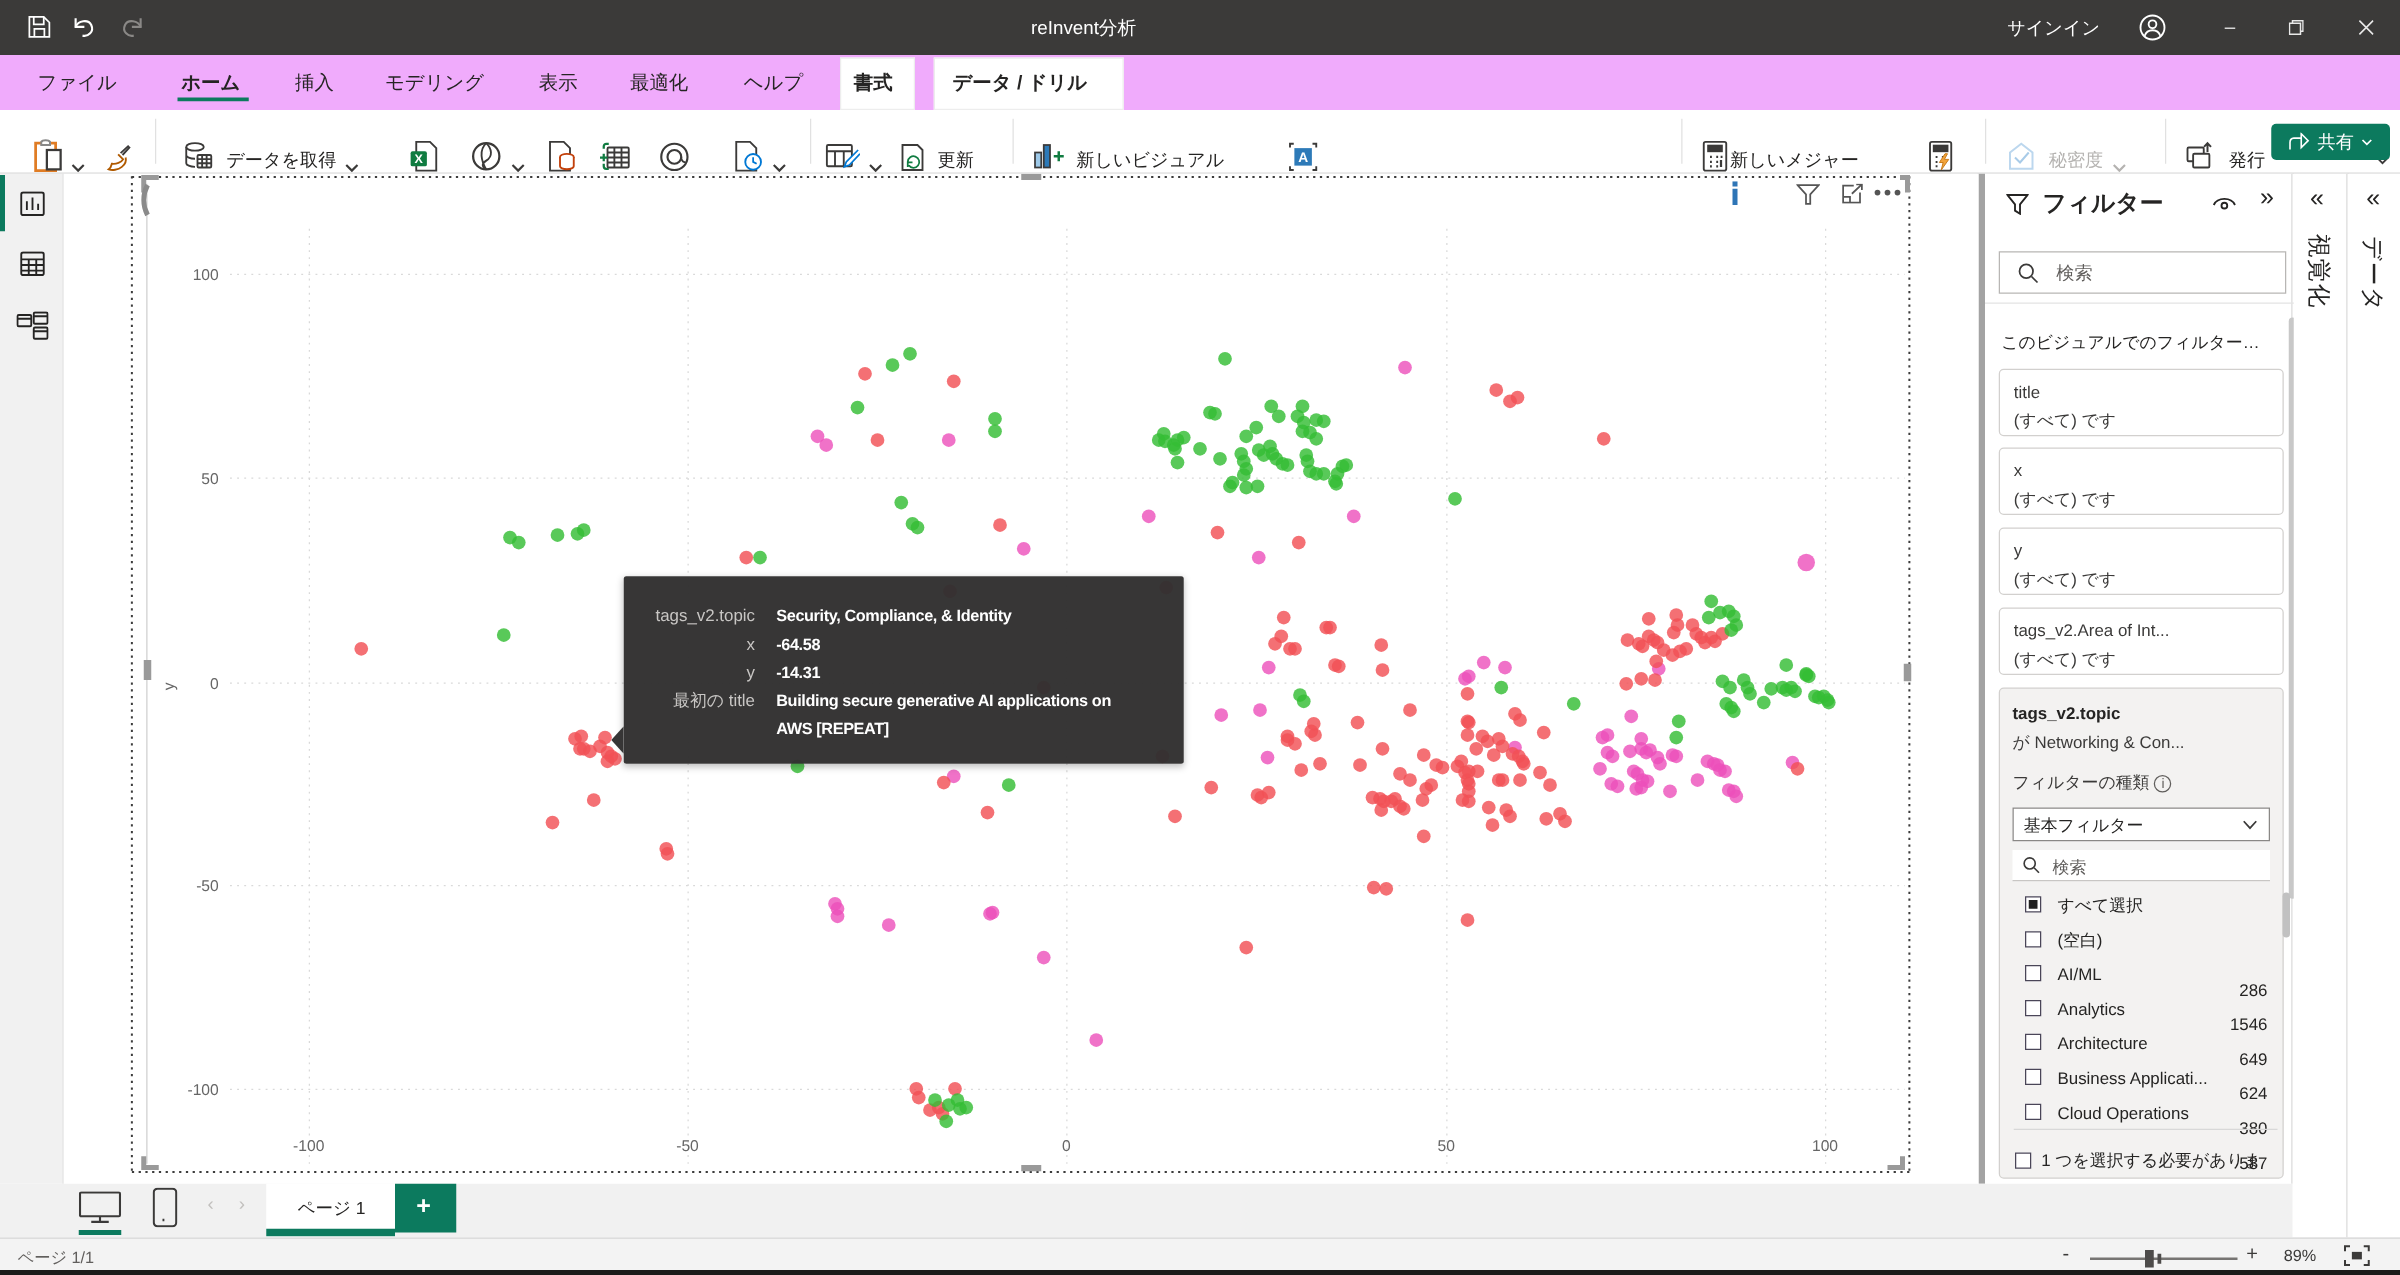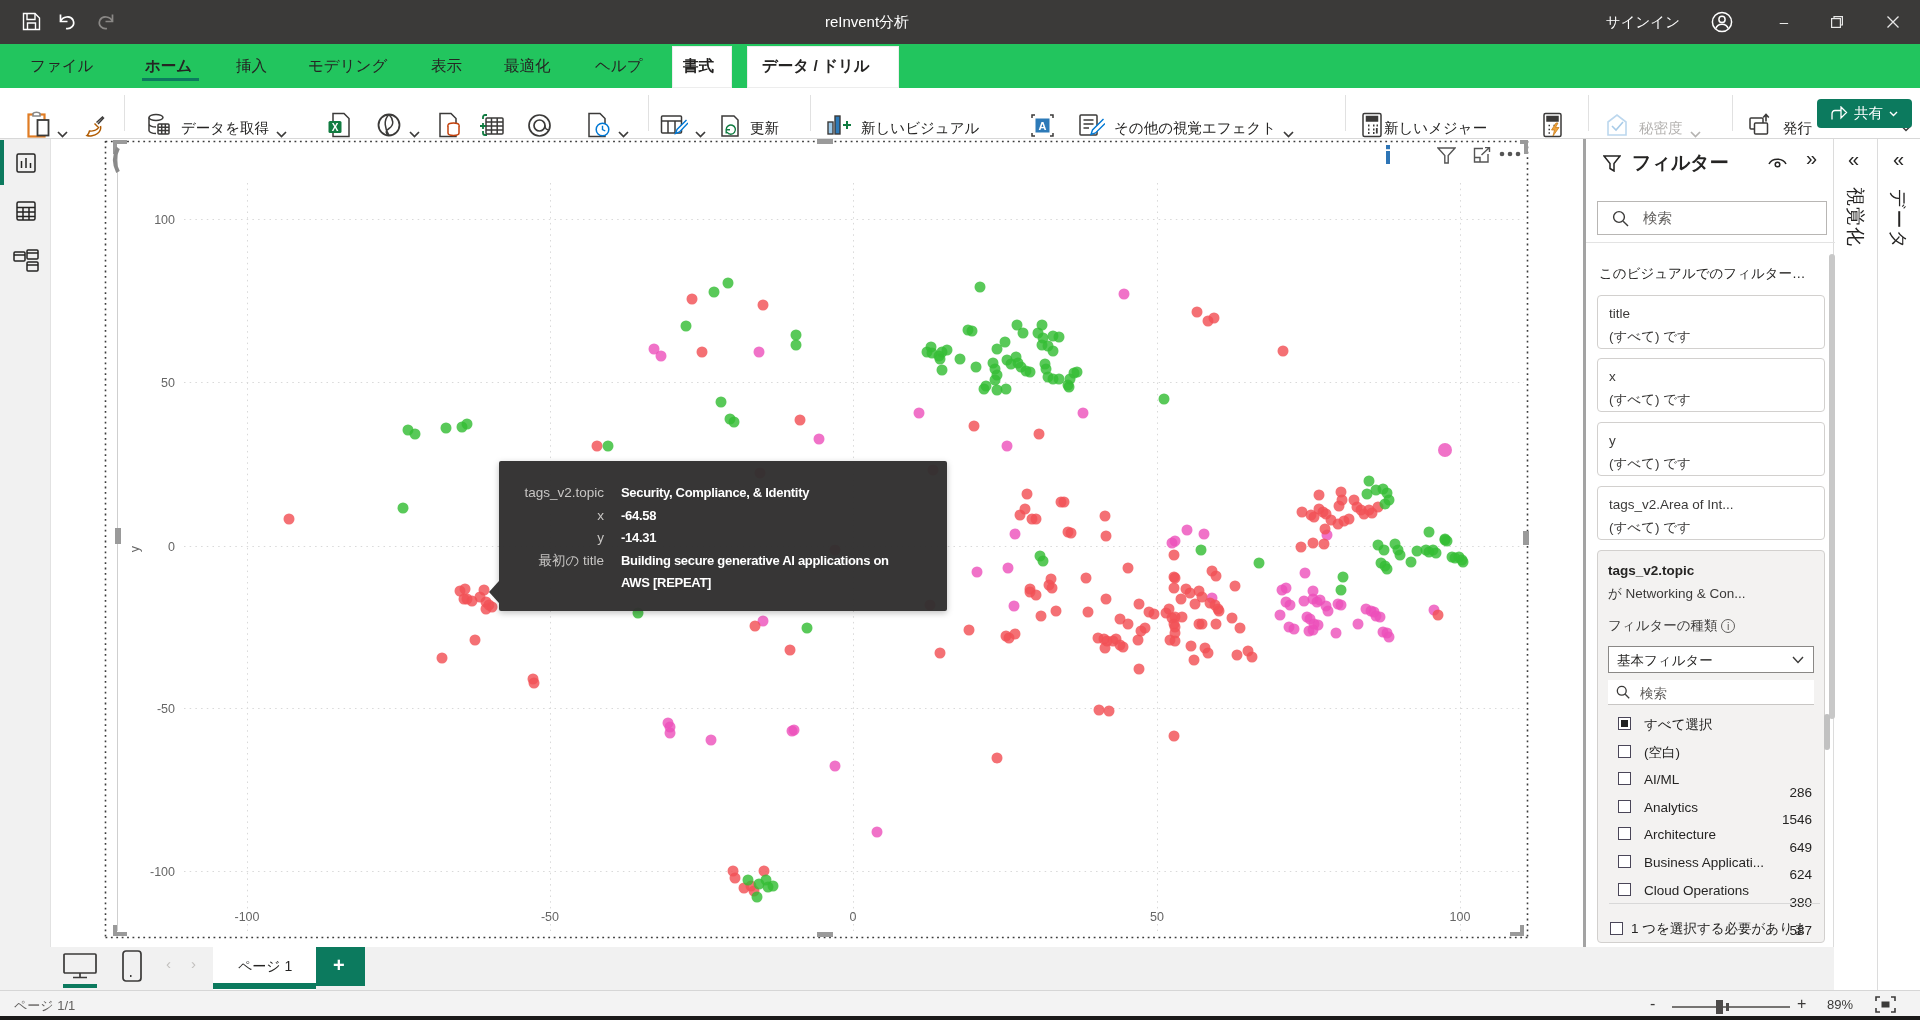--- a/index.html
+++ b/index.html
@@ -3,33 +3,33 @@
 <meta charset="utf-8">
 <style>
   * { margin:0; padding:0; box-sizing:border-box; }
   html,body { width:1920px; height:1020px; overflow:hidden; font-family:"Liberation Sans",sans-serif; background:#fff; }
   .abs { position:absolute; }
   
   #titlebar { position:absolute; left:0; top:0; width:1920px; height:44px; background:#3b3a39; color:#fff; }
   #titlebar .ttl { position:absolute; left:767px; top:13px; width:200px; text-align:center; font-size:15px; color:#ffffff; }
   .winbtn { position:absolute; top:0; height:44px; width:46px; color:#e8e8e8; font-size:15px; text-align:center; line-height:44px; }
   
-  #menubar { position:absolute; left:0; top:44px; width:1920px; height:44px; background:#22c55e;text-align:right; }
+  #menubar { position:absolute; left:0; top:44px; width:1920px; height:44px; background:#f0abfc;text-align:right; }
   .mitem { position:absolute; top:12px; font-size:15.5px; color:#252423; white-space:nowrap; }
   
   #toolbar { position:absolute; left:0; top:88px; width:1920px; height:51px; background:#ffffff; border-bottom:1px solid #d8d8d8; }
   .titem { position:absolute; top:0; height:50px; display:flex; align-items:flex-end; font-size:14.5px; color:#252423; white-space:nowrap; }
   .tdiv { position:absolute; top:7px; width:1px; height:36px; background:#e1e1e1; }
   .chev { margin-left:7px; }
   
   #sidebar { position:absolute; left:0; top:139px; width:51px; height:808px; background:#f1f1f1; border-right:1px solid #e2e2e2; }
   
   #canvas { position:absolute; left:51px; top:139px; width:1531px; height:808px; background:#ffffff; }
   
-  #fpanel { position:absolute; left:1583px; top:139px; width:251px; height:808px; background:#ffffff; border-left:3px solid #a3a3a3; border-right:1px solid #dcdcdc; }
+  #fpanel { position:absolute; left:1583px; top:139px; width:251px; height:808px; background:#ffffff; border-left:5px solid #a3a3a3; border-right:1px solid #dcdcdc; }
   .fcard { position:absolute; left:11px; width:228px; background:#fff; border:1px solid #d2d0ce; border-radius:4px; font-size:13.5px; color:#3b3a39; padding:6px 11px 0 11px; line-height:23px; }
   
   .rail { position:absolute; top:139px; height:851px; background:#ffffff; }
   .railtext { position:absolute; transform:rotate(90deg); transform-origin:0 0; font-size:19px; color:#252423; letter-spacing:1px; white-space:nowrap; }
   
   #tabbar { position:absolute; left:0; top:947px; width:1834px; height:43px; background:#f1f1f1; }
   
   #statusbar { position:absolute; left:0; top:990px; width:1920px; height:26px; background:#f3f3f3; border-top:1px solid #d6d6d6; font-size:13px; color:#605e5c; }
   #blackstrip { position:absolute; left:0; top:1016px; width:1920px; height:4px; background:#1b1a19; }
   svg { display:block; }
@@ -195,31 +195,20 @@
       <path d="M17 13 H25 M21 9 V17" stroke="#107c41" stroke-width="2"></path>
     </svg>
     <span style="margin-left:9px">新しいビジュアル</span>
   </div>
   <div class="titem" style="left:1030px">
     <svg width="25" height="25" viewBox="0 0 25 25" fill="none" stroke-width="1.5">
       <path d="M2 5 V2 H5 M20 2 H23 V5 M23 20 V23 H20 M5 23 H2 V20" stroke="#3b3a39"></path>
       <rect x="5.5" y="5.5" width="14" height="14" fill="#2d7ab8"></rect>
       <text x="12.5" y="16.5" font-size="11" font-weight="bold" fill="#fff" text-anchor="middle" font-family="Liberation Sans">A</text>
     </svg>
-  </div>
-  <div class="titem" style="left:1078px">
-    <svg width="27" height="26" viewBox="0 0 27 26" fill="none" stroke-width="1.5">
-      <rect x="2" y="3" width="17" height="20" rx="1" stroke="#3b3a39" fill="#fff"></rect>
-      <path d="M5.5 8 H15.5 M5.5 12 H15.5 M5.5 16 H11" stroke="#3b3a39" stroke-width="1.3"></path>
-      <path d="M25.5 7 L14.5 18 L13 22.5 L17.5 21 L27 11.5" fill="#fff" stroke="#0078d4" stroke-width="1.4"></path>
-    </svg>
-    <span style="margin-left:9px">その他の視覚エフェクト</span>
-      <svg class="chev" width="11" height="7" viewBox="0 0 11 7" fill="none" stroke="#3b3a39" stroke-width="1.7">
-        <path d="M1 1 L5.5 5.5 L10 1"></path>
-      </svg>
   </div>
   <div class="tdiv" style="left:1345px"></div>
   <div class="titem" style="left:1360px">
     <svg width="24" height="26" viewBox="0 0 24 26" fill="none" stroke="#3b3a39" stroke-width="1.5">
       <rect x="3" y="1.5" width="18" height="23" rx="1.5" fill="#fff"></rect>
       <rect x="6.5" y="4.5" width="11" height="4.5" fill="#3b3a39"></rect>
       <path d="M8 13.5 H9.5 M13 13.5 H14.5 M18 13.5 H16.5 M8 17.5 H9.5 M13 17.5 H14.5 M8 21 H9.5 M13 21 H14.5 M16.8 16 V21.5" stroke-width="1.8"></path>
     </svg>
     <span style="">新しいメジャー</span>
   </div>

